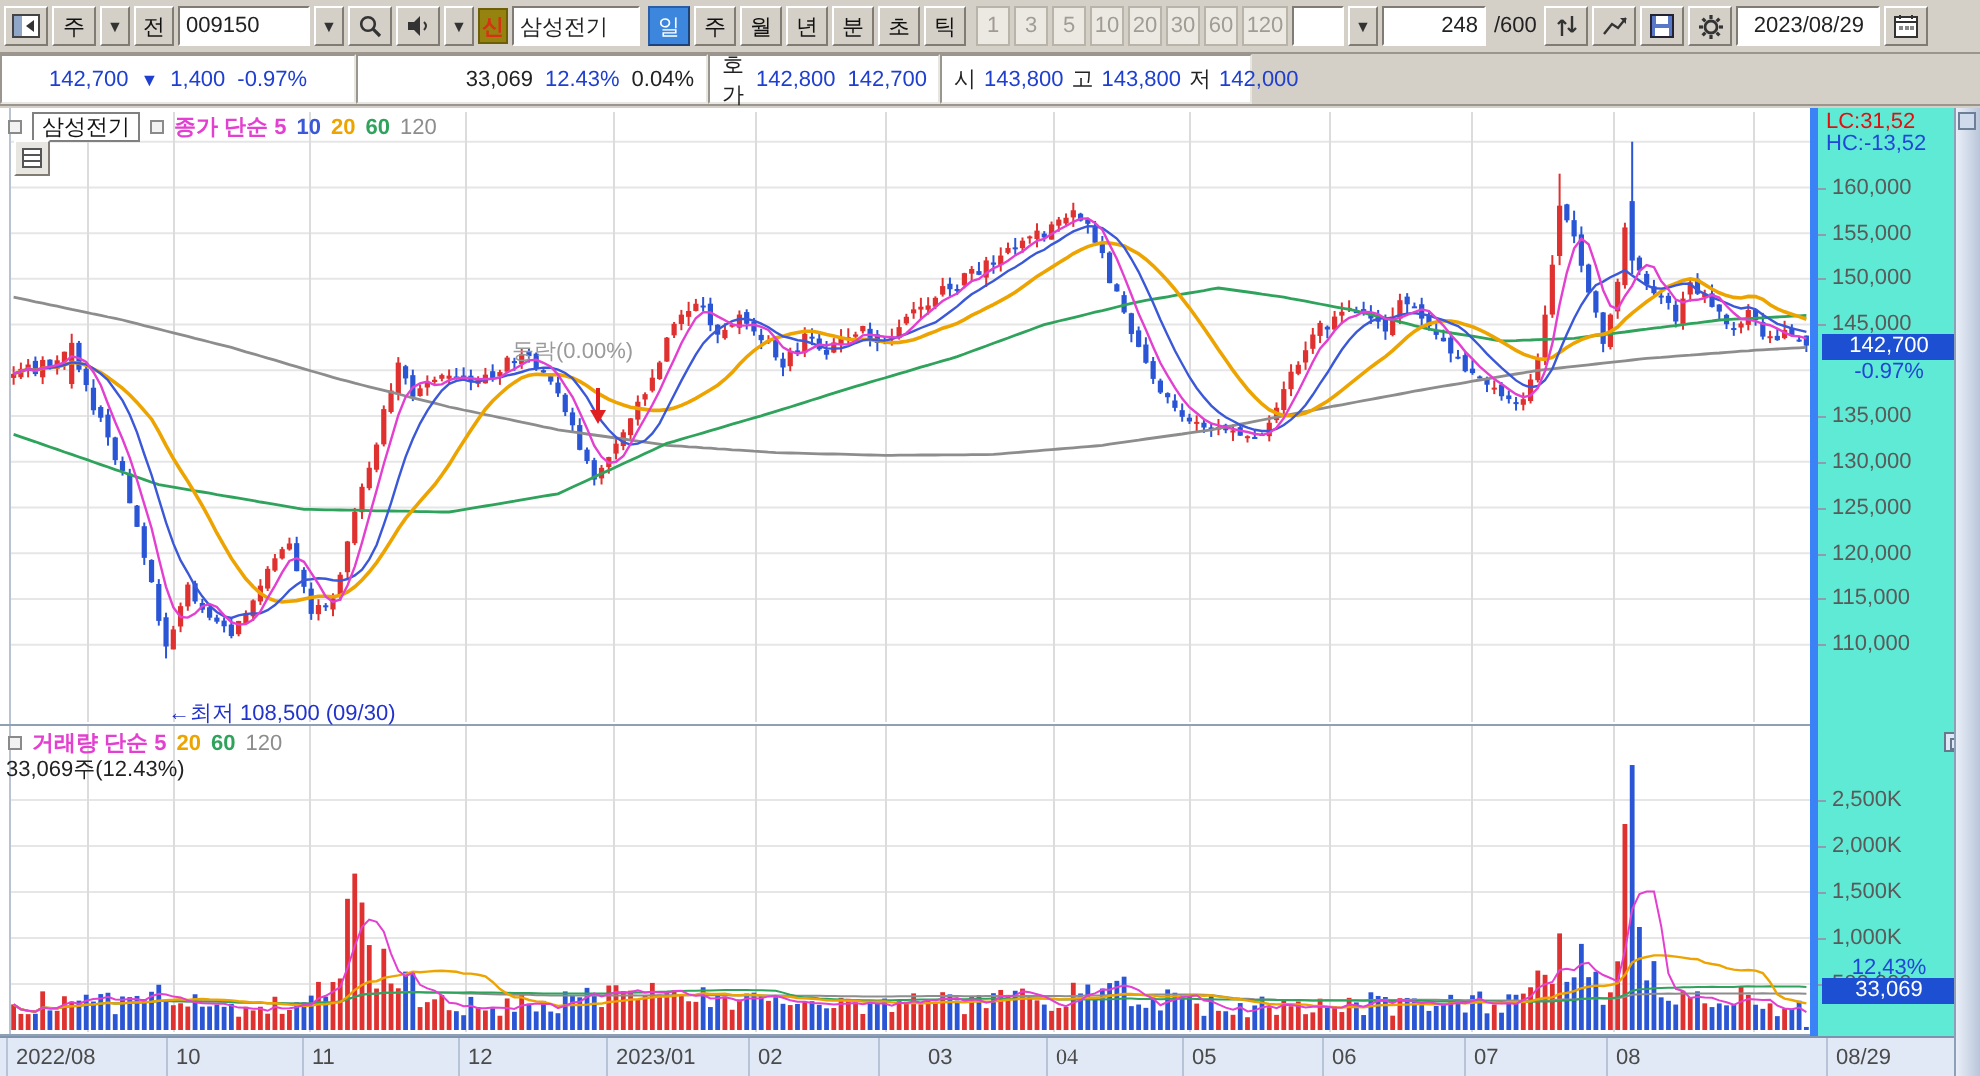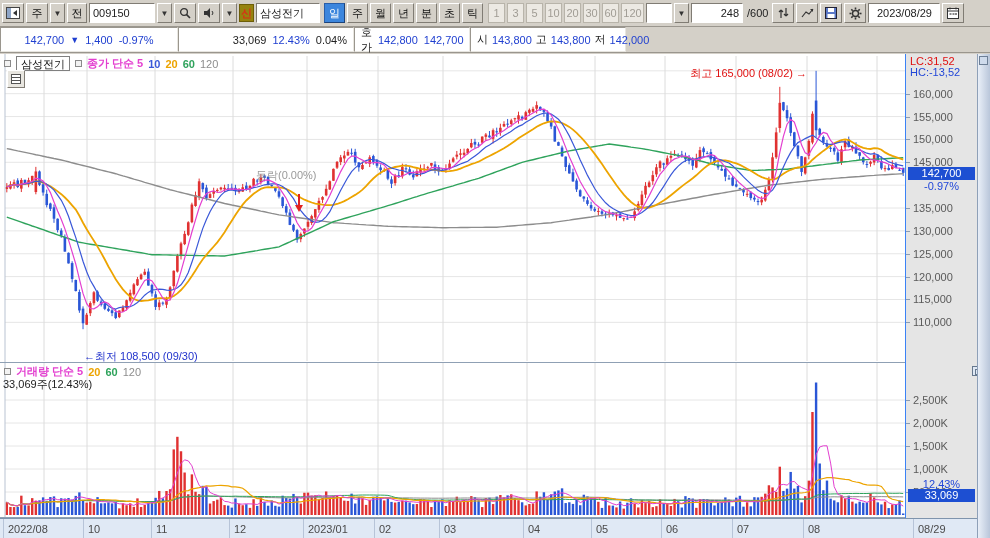--- a/index.html
+++ b/index.html
@@ -30,22 +30,22 @@
   .quotebar{position:absolute;left:0;top:27px;width:990px;height:26px;display:flex;align-items:stretch;
     background:#d4d0c8;border-bottom:1px solid #9a968e;}
   .qcell{background:#fff;border:1px solid;border-color:#9a968e #e8e6e0 #e8e6e0 #9a968e;
     display:flex;align-items:center;justify-content:flex-end;gap:6px;padding:0 6px;}
   .blue{color:#1f3fd0;}
   .qbtn{height:20px;margin-top:2px;padding:0 6px;border:1px solid;display:inline-flex;align-items:center;
     border-color:#ffffff #807c74 #807c74 #ffffff;font-weight:bold;}
   
   #chart{position:absolute;left:0;top:54px;width:990px;height:464px;background:#fff;}
   #chart-svg{position:absolute;left:0;top:0;}
-  .axis-panel{position:absolute;left:905px;top:0;width:72px;height:464px;background:#e5e5e5;
-    border-left:1px solid #3b82f6;color:#5a5a5a;}
+  .axis-panel{position:absolute;left:905px;top:0;width:72px;height:464px;background:#5eead4;
+    border-left:4px solid #3b82f6;color:#5a5a5a;}
   .axlabel{position:absolute;left:7px;white-space:nowrap;}
   .axtick{position:absolute;left:0;width:4px;height:1px;background:#8d9cb0;}
   .curbox{position:absolute;left:2px;width:67px;height:13px;background:#1d4fd2;color:#fff;
     text-align:center;line-height:13px;}
   .curpct{position:absolute;left:2px;width:67px;text-align:center;color:#2247d8;}
   .lcline{position:absolute;left:4px;white-space:nowrap;}
   .edge-strip{position:absolute;left:977px;top:54px;width:13px;height:484px;
     background:linear-gradient(90deg,#e9eff8,#b9c6da);border-left:1px solid #8ea0b8;}
   .edge-grip{position:absolute;left:1px;top:2px;width:9px;height:9px;background:#cfdbec;border:1px solid #6d7f96;}
   .legend{position:absolute;display:flex;align-items:center;gap:5px;white-space:nowrap;background:transparent;}
@@ -1035,21 +1035,20 @@
       <span class="chkbox"></span>
       <span style="color:#e33fd0;font-weight:bold">거래량 단순 5</span>
       <span style="color:#eda400;font-weight:bold">20</span>
       <span style="color:#2fa35c;font-weight:bold">60</span>
       <span style="color:#8d8d8d">120</span>
     </div>
     <div class="legend" style="left:3px;top:323px;color:#222">
       <span>33,069주(12.43%)</span>
     </div>
 
-    <div class="ann" style="left:655px;top:12px;width:152px;text-align:right;color:#e01010;">최고 165,000 (08/02) →</div>
     <div class="ann" style="left:84px;top:295px;color:#2233cc;">←최저 108,500 (09/30)</div>
     <div class="ann" style="left:256px;top:114px;color:#9a9a9a;">등락(0.00%)</div>
 
     <div class="axis-panel">
       <div class="lcline" style="top:1px;color:#e01010;">LC:31,52</div>
       <div class="lcline" style="top:12px;color:#2247d8;">HC:-13,52</div>
       <div id="price-axis-labels">
           <div class="axlabel" style="top: 33.7px;">160,000</div>
           <div class="axtick" style="top: 39.7px;"></div>
           <div class="axlabel" style="top: 56.565px;">155,000</div>
@@ -1102,23 +1101,23 @@
       <div class="dlabel" style="left: 88px;">10</div>
       <div class="dtick" style="left: 151px;"></div>
       <div class="dlabel" style="left: 156px; text-align: right;">11</div>
       <div class="dtick" style="left: 229px;"></div>
       <div class="dlabel" style="left: 234px;">12</div>
       <div class="dtick" style="left: 303px;"></div>
       <div class="dlabel" style="left: 308px;">2023/01</div>
       <div class="dtick" style="left: 374px;"></div>
       <div class="dlabel" style="left: 379px;">02</div>
       <div class="dtick" style="left: 439px;"></div>
-      <div class="dlabel" style="left: 444px;">03</div>
+      <div class="dlabel" style="left: 464px;">03</div>
       <div class="dtick" style="left: 523px;"></div>
-      <div class="dlabel" style="left: 528px;">04</div>
+      <div class="dlabel" style="left: 528px; font-family: Liberation Serif, serif;">04</div>
       <div class="dtick" style="left: 591px;"></div>
       <div class="dlabel" style="left: 596px;">05</div>
       <div class="dtick" style="left: 661px;"></div>
       <div class="dlabel" style="left: 666px;">06</div>
       <div class="dtick" style="left: 732px;"></div>
       <div class="dlabel" style="left: 737px;">07</div>
       <div class="dtick" style="left: 803px;"></div>
       <div class="dlabel" style="left: 808px;">08</div>
       <div class="dtick" style="left: 913px;"></div>
       <div class="dlabel" style="left: 918px;">08/29</div>

